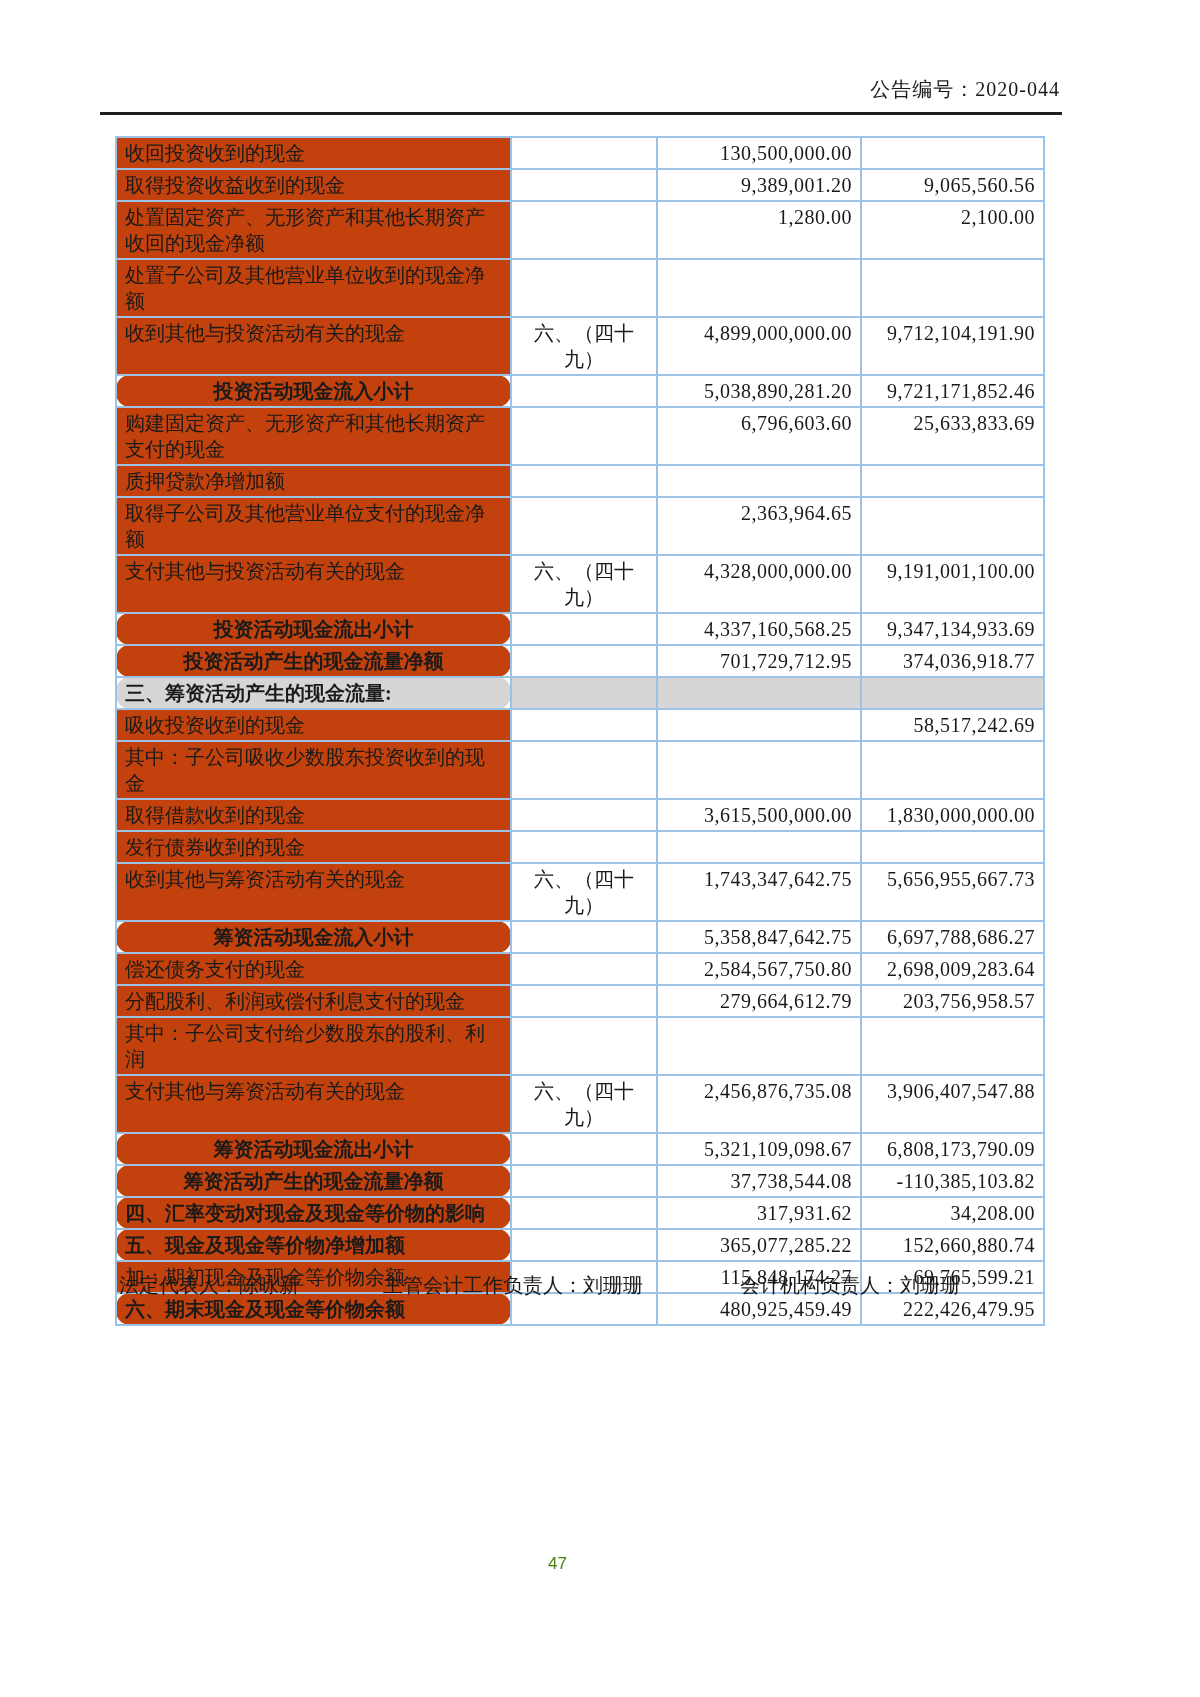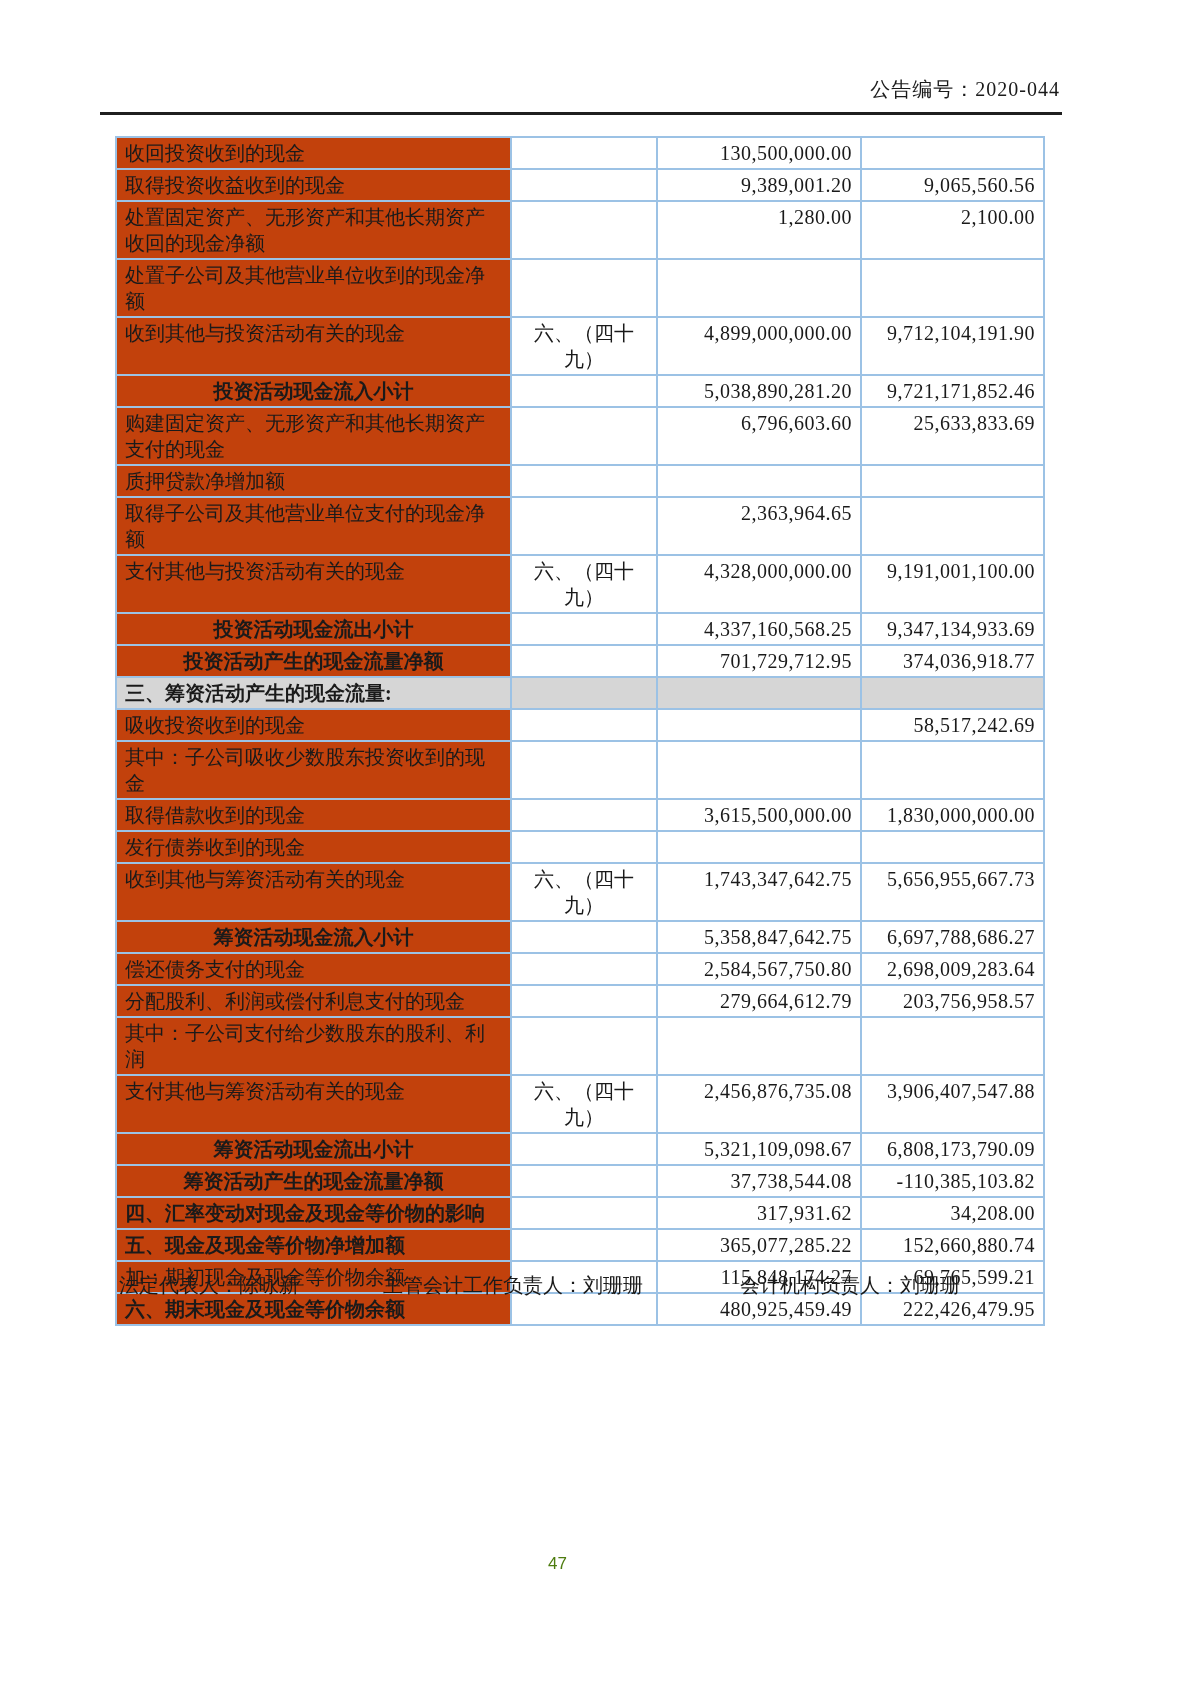--- a/index.html
+++ b/index.html
@@ -36,21 +36,21 @@
     line-height: 26px;
     padding: 2px 8px;
     vertical-align: top;
     overflow: hidden;
     word-break: break-all;
   }
   td.label-cell { background: #c2410c; text-align: left; }
   td.note-cell  { background: #ffffff; text-align: center; font-size: 19px; }
   td.amount-cell { background: #ffffff; text-align: right; font-size: 19px; letter-spacing: 0.5px; }
 
-  tr.bold td.label-cell { font-weight: bold; }
+  tr.bold td.label-cell { font-weight: bold; border-radius: 14px; }
   td.label-cell.center { text-align: center; }
   tr.full-gray td { background: #d6d6d6; }
 
   .signers { position: absolute; top: 1272px; left: 115px; width: 940px; height: 30px; font-size: 20px; }
   .signers .signer { position: absolute; top: 0; white-space: nowrap; }
   .signer-1 { left: 4px; }
   .signer-2 { left: 268px; }
   .signer-3 { left: 625px; }
 
   .page-number {

